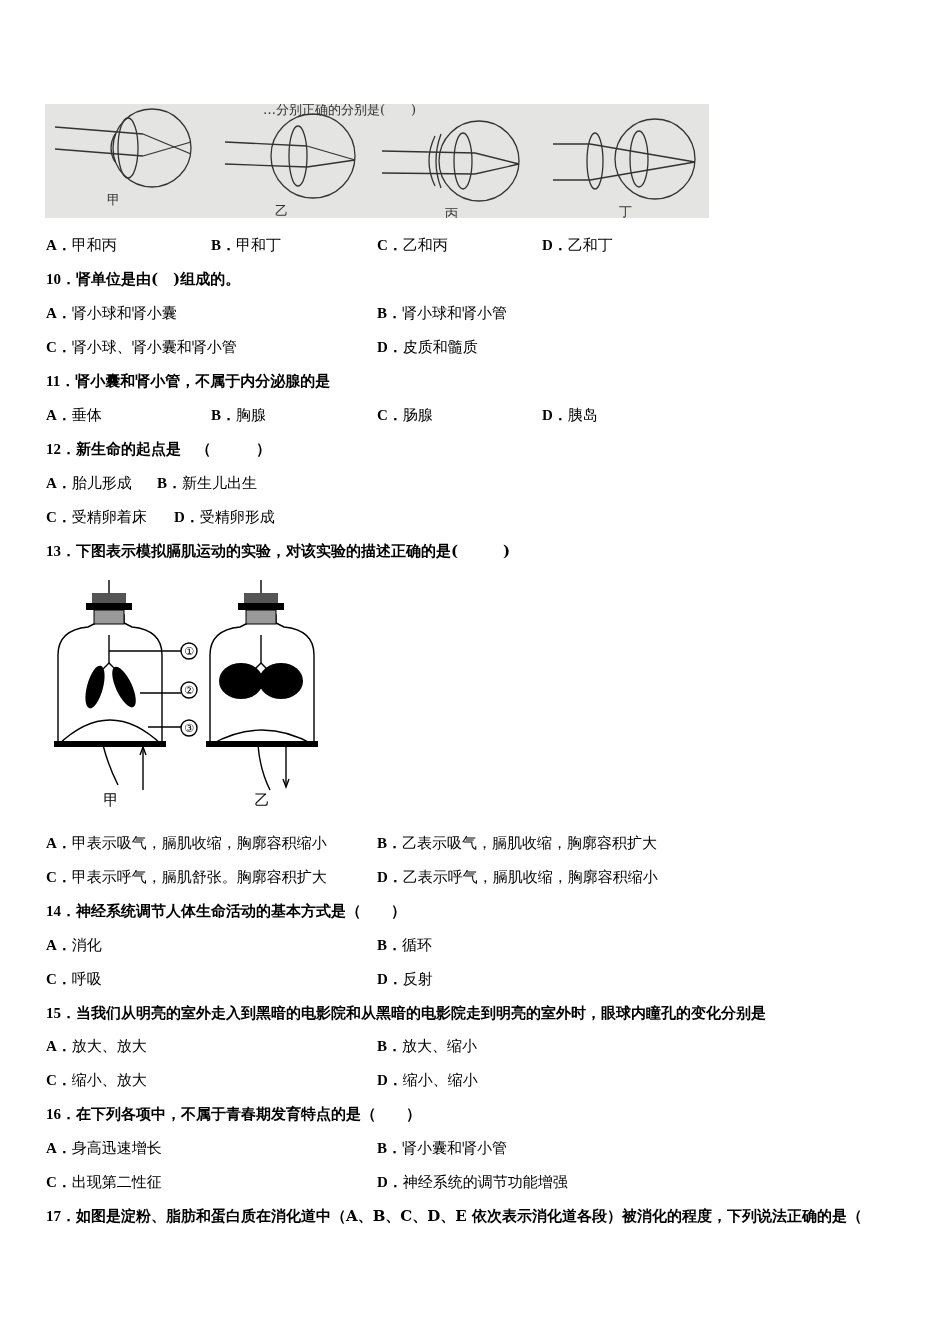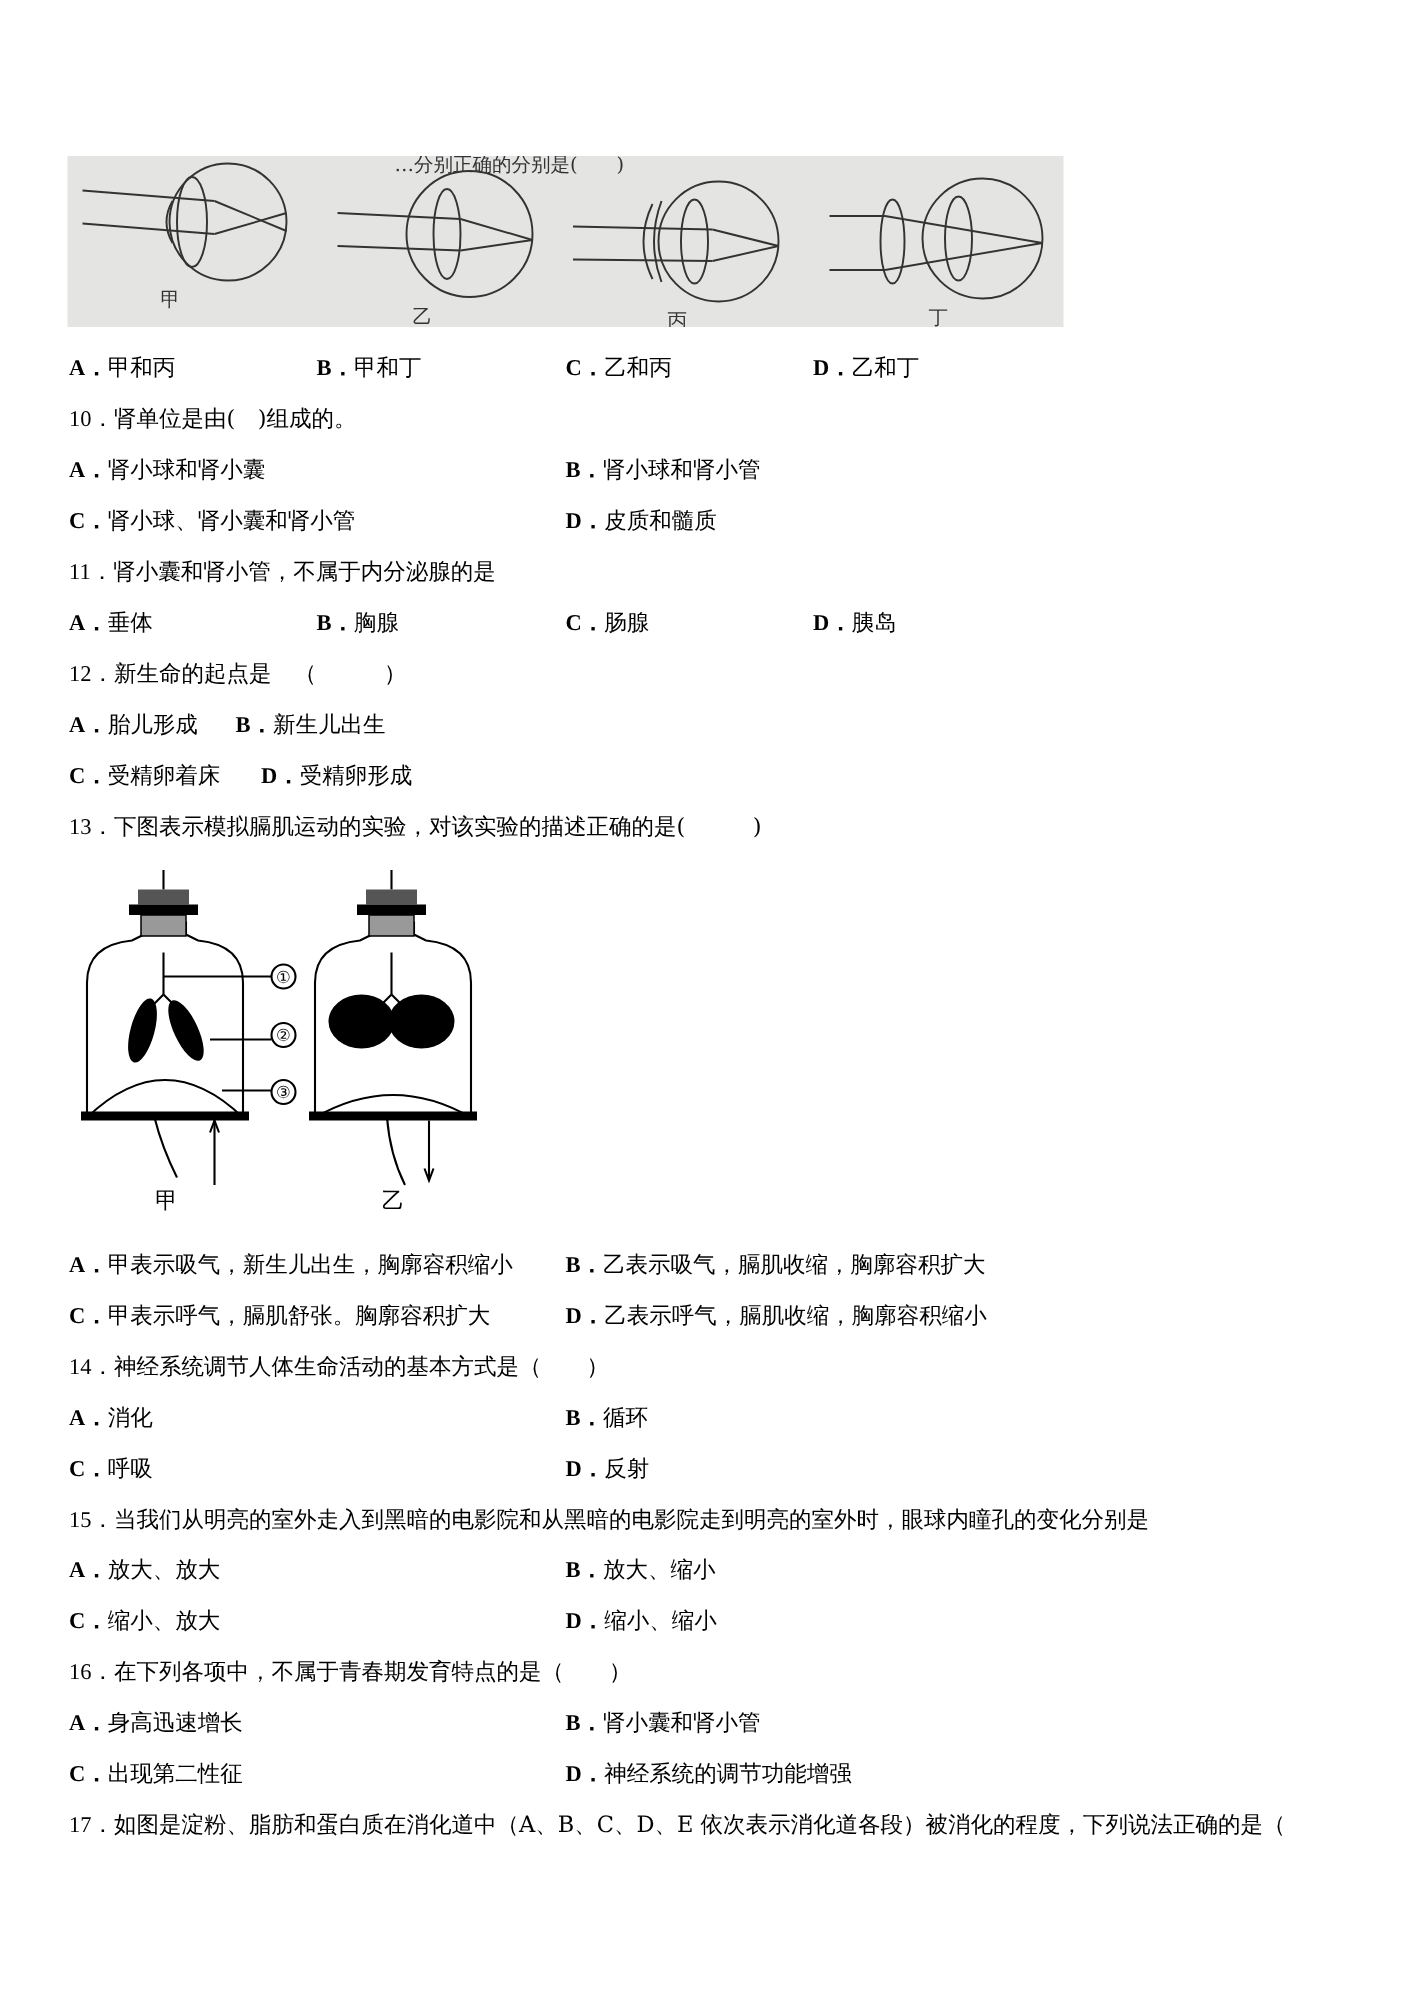--- a/index.html
+++ b/index.html
@@ -29,20 +29,21 @@
       overflow: hidden;
     }
     .fig-eyes svg { display: block; }
     .line {
       position: absolute;
       left: 46px;
       height: 22px;
       line-height: 22px;
       white-space: nowrap;
       font-size: 15px;
+      font-weight: bold;
     }
     .opt {
       position: absolute;
       white-space: nowrap;
       height: 22px;
       line-height: 22px;
       font-size: 15px;
     }
     .opt .key {
       font-family: "Liberation Serif", "DejaVu Serif", serif;
@@ -175,21 +176,21 @@
       <rect x="196" y="18" width="34" height="10" fill="#555"></rect>
       <rect x="190" y="28" width="46" height="7" fill="#000"></rect>
       <rect x="198" y="35" width="30" height="14" fill="#999" stroke="#000"></rect>
       <ellipse cx="193" cy="106" rx="22" ry="18" fill="#000"></ellipse>
       <ellipse cx="233" cy="106" rx="22" ry="18" fill="#000"></ellipse>
       <rect x="158" y="166" width="112" height="6" fill="#000"></rect>
       <text x="214" y="230" font-size="15" text-anchor="middle" font-family="DejaVu Sans, sans-serif">乙</text>
     </svg>
   </div>
 
-  <div class="opt" style="left:46px;top:832px;"><span class="key">A．</span><span>甲表示吸气，新生儿出生，胸廓容积缩小</span></div>
+  <div class="opt" style="left:46px;top:832px;"><span class="key">A．</span><span>甲表示吸气，膈肌收缩，胸廓容积缩小</span></div>
   <div class="opt" style="left:377px;top:832px;"><span class="key">B．</span><span>乙表示吸气，膈肌收缩，胸廓容积扩大</span></div>
   <div class="opt" style="left:46px;top:866px;"><span class="key">C．</span><span>甲表示呼气，膈肌舒张。胸廓容积扩大</span></div>
   <div class="opt" style="left:377px;top:866px;"><span class="key">D．</span><span>乙表示呼气，膈肌收缩，胸廓容积缩小</span></div>
 
   <div class="line" style="top:900px;"><span class="qnum">14．</span><span>神经系统调节人体生命活动的基本方式是（　　）</span></div>
   <div class="opt" style="left:46px;top:934px;"><span class="key">A．</span><span>消化</span></div>
   <div class="opt" style="left:377px;top:934px;"><span class="key">B．</span><span>循环</span></div>
   <div class="opt" style="left:46px;top:968px;"><span class="key">C．</span><span>呼吸</span></div>
   <div class="opt" style="left:377px;top:968px;"><span class="key">D．</span><span>反射</span></div>
 

